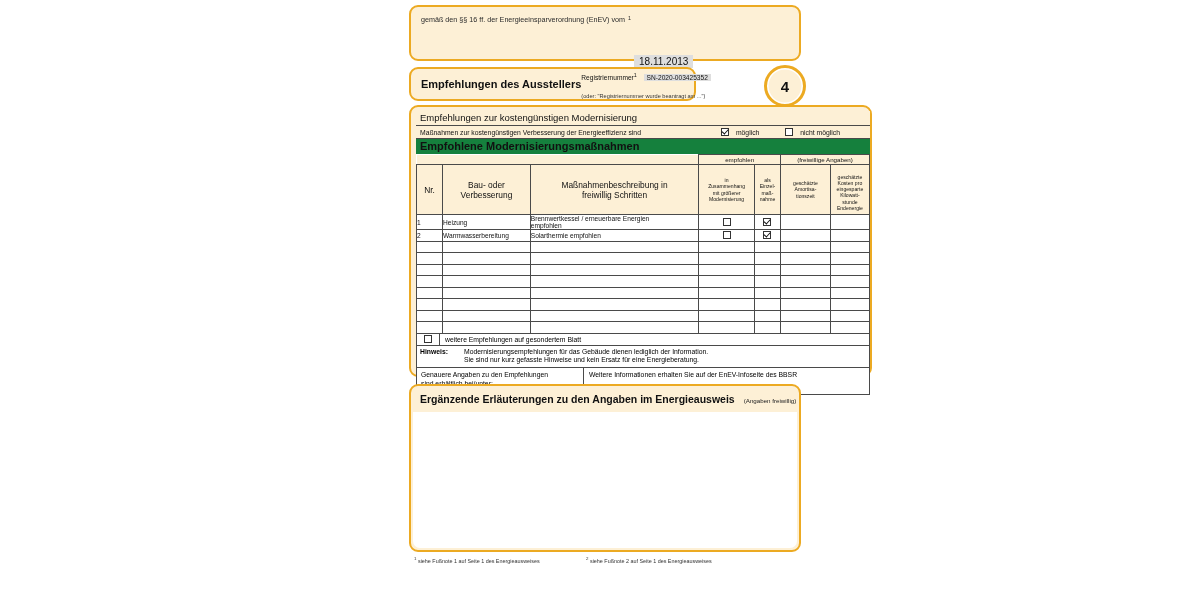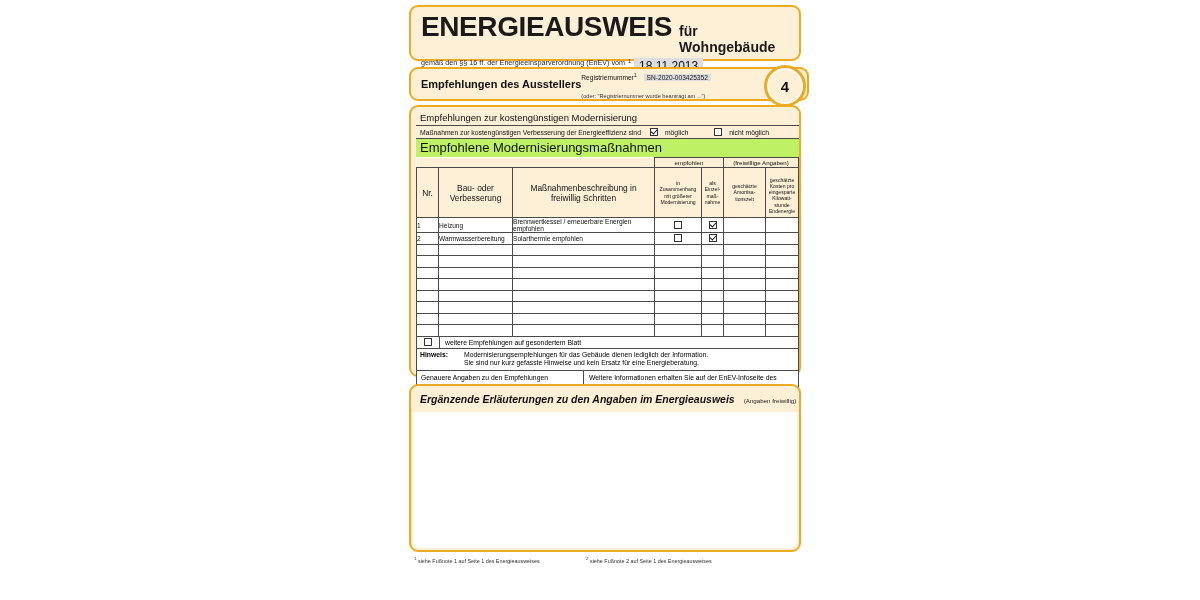--- a/index.html
+++ b/index.html
@@ -71,31 +71,32 @@
     gap: 3px;
     white-space: nowrap;
   }
   .sup {
     font-size: 5.4px;
     vertical-align: super;
   }
   .field-gray {
     background: #dedede;
     padding: 1px 5px 1px 5px;
-    font-size: 12px;
+    font-size: 10px;
     color: #111;
     display: inline-block;
+    margin-top: 40px;
   }
 
   
   .subtitle-band {
     position: absolute;
     left: 0;
     top: 62px;
-    width: 400px;
+    width: 287px;
     height: 34px;
     display: flex;
     align-items: center;
     padding: 0 10px;
   }
   .subtitle-text {
     font-size: 11px;
     font-weight: bold;
     color: #111;
     flex: 0 0 auto;
@@ -138,21 +139,21 @@
     font-size: 15px;
     font-weight: bold;
     color: #111;
   }
 
   
   .main-panel {
     position: absolute;
     left: 0;
     top: 100px;
-    width: 392px;
+    width: 463px;
     height: 272px;
     padding: 4px 0 5px 5px;
   }
 
   .sec-head {
     font-size: 9.5px;
     color: #111;
     background: #fdf0d6;
     padding: 1px 4px 2px 4px;
     border-bottom: 1px solid #4a4a4a;
@@ -185,24 +186,24 @@
     top: -1px;
     width: 3px;
     height: 5px;
     border: solid #111;
     border-width: 0 1px 1px 0;
     transform: rotate(42deg);
   }
   .opt-txt { margin-left: 7px; margin-right: 26px; }
 
   .sec-head2 {
-    font-size: 13px;
-    font-weight: normal;
-    color: #111;
-    background: #bef264;
+    font-size: 11px;
+    font-weight: bold;
+    color: #111;
+    background: #15803d;
     padding: 1px 4px 2px 4px;
   }
 
   
   table.measures {
     width: 100%;
     border-collapse: collapse;
     table-layout: fixed;
     background: #ffffff;
   }
@@ -333,21 +334,20 @@
   .expl-head {
     display: flex;
     align-items: baseline;
     padding: 7px 0 0 9px;
     gap: 9px;
   }
   .expl-title {
     font-size: 10.5px;
     font-weight: bold;
     color: #111;
-    font-style: italic;
   }
   .expl-note {
     font-size: 6.2px;
     color: #222;
   }
   .expl-body {
     position: absolute;
     left: 2px;
     top: 26px;
     right: 2px;
@@ -376,24 +376,20 @@
     vertical-align: super;
   }
 </style>
 </head>
 <body>
 
 <div id="page">
   <div class="sheet">
 
     <div class="panel title-block">
-      <div class="title-row">
-        <span class="title-main">ENERGIEAUSWEIS</span>
-        <span class="title-sub">für Wohngebäude</span>
-      </div>
       <div class="title-legal">
         <span>gemäß den §§ 16 ff. der Energieeinsparverordnung (EnEV) vom</span>
         <span class="sup">1</span>
         <span class="field-gray">18.11.2013</span>
       </div>
     </div>
 
     <div class="panel subtitle-band">
       <span class="subtitle-text">Empfehlungen des Ausstellers</span>
       <span class="reg-wrap">

